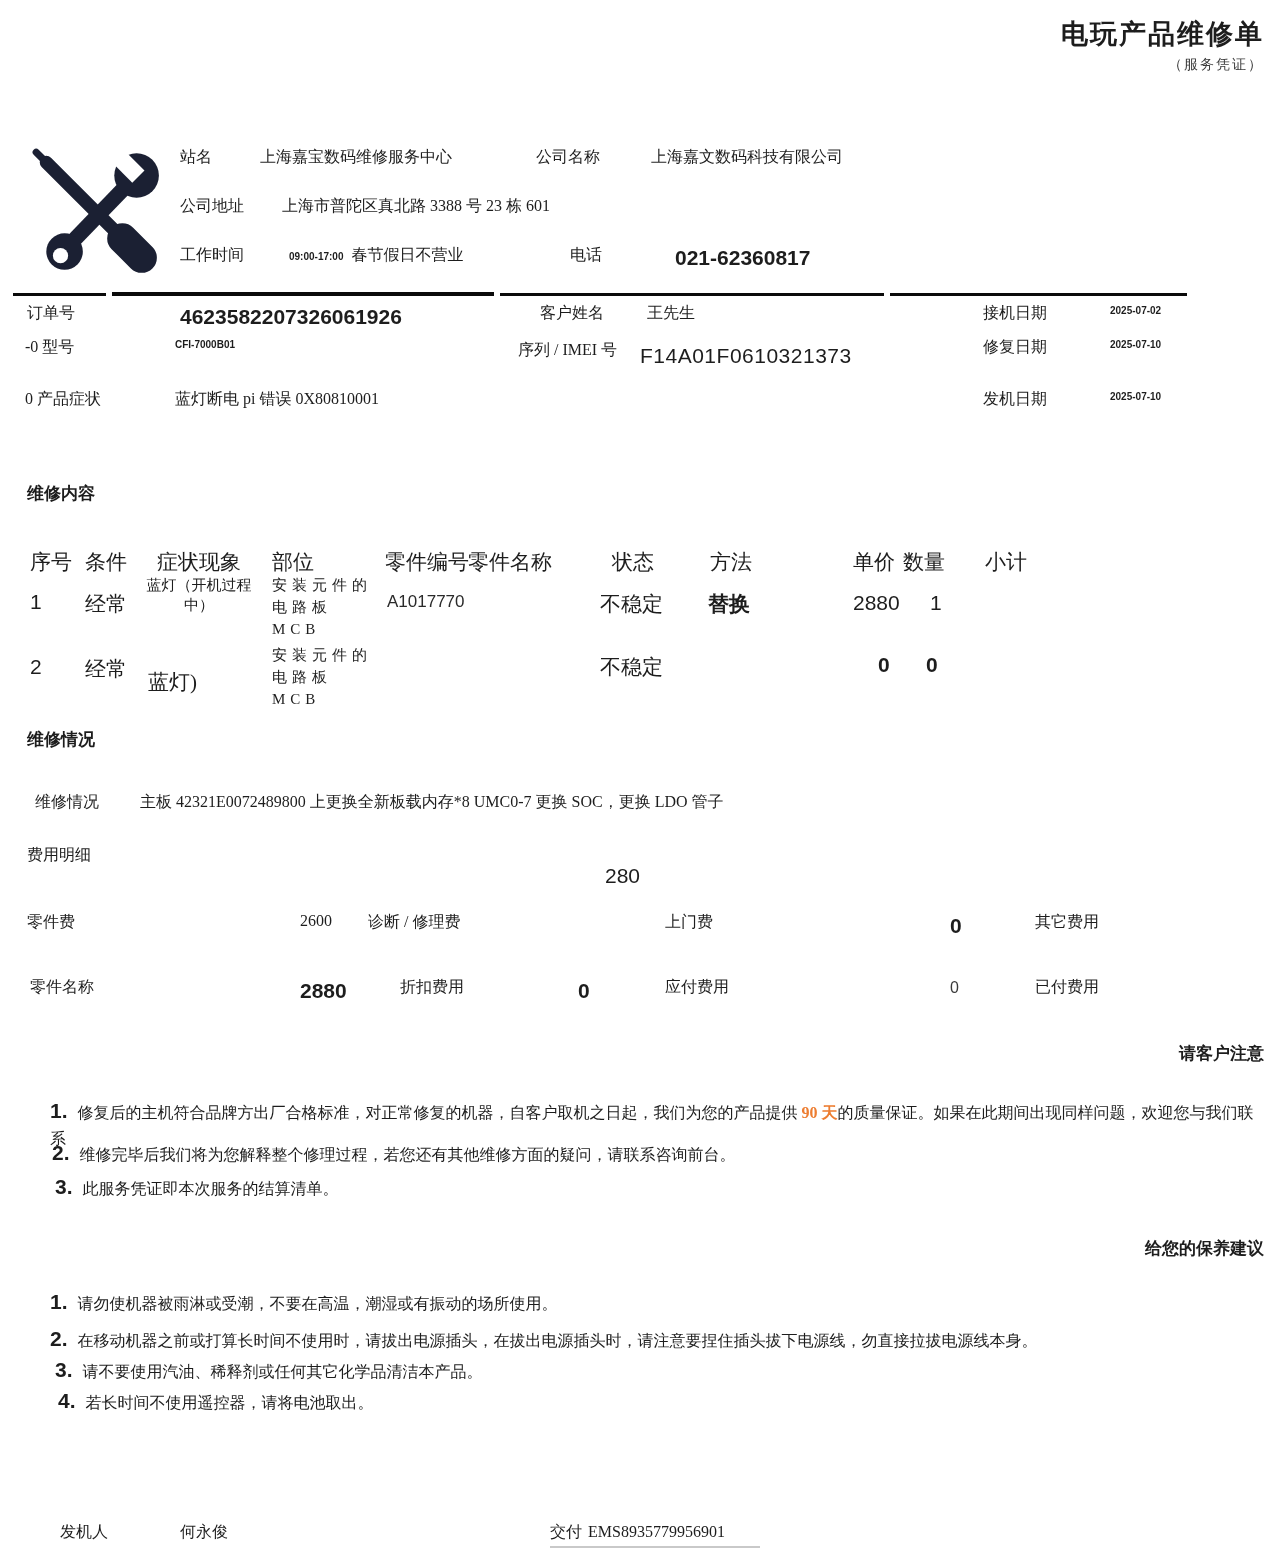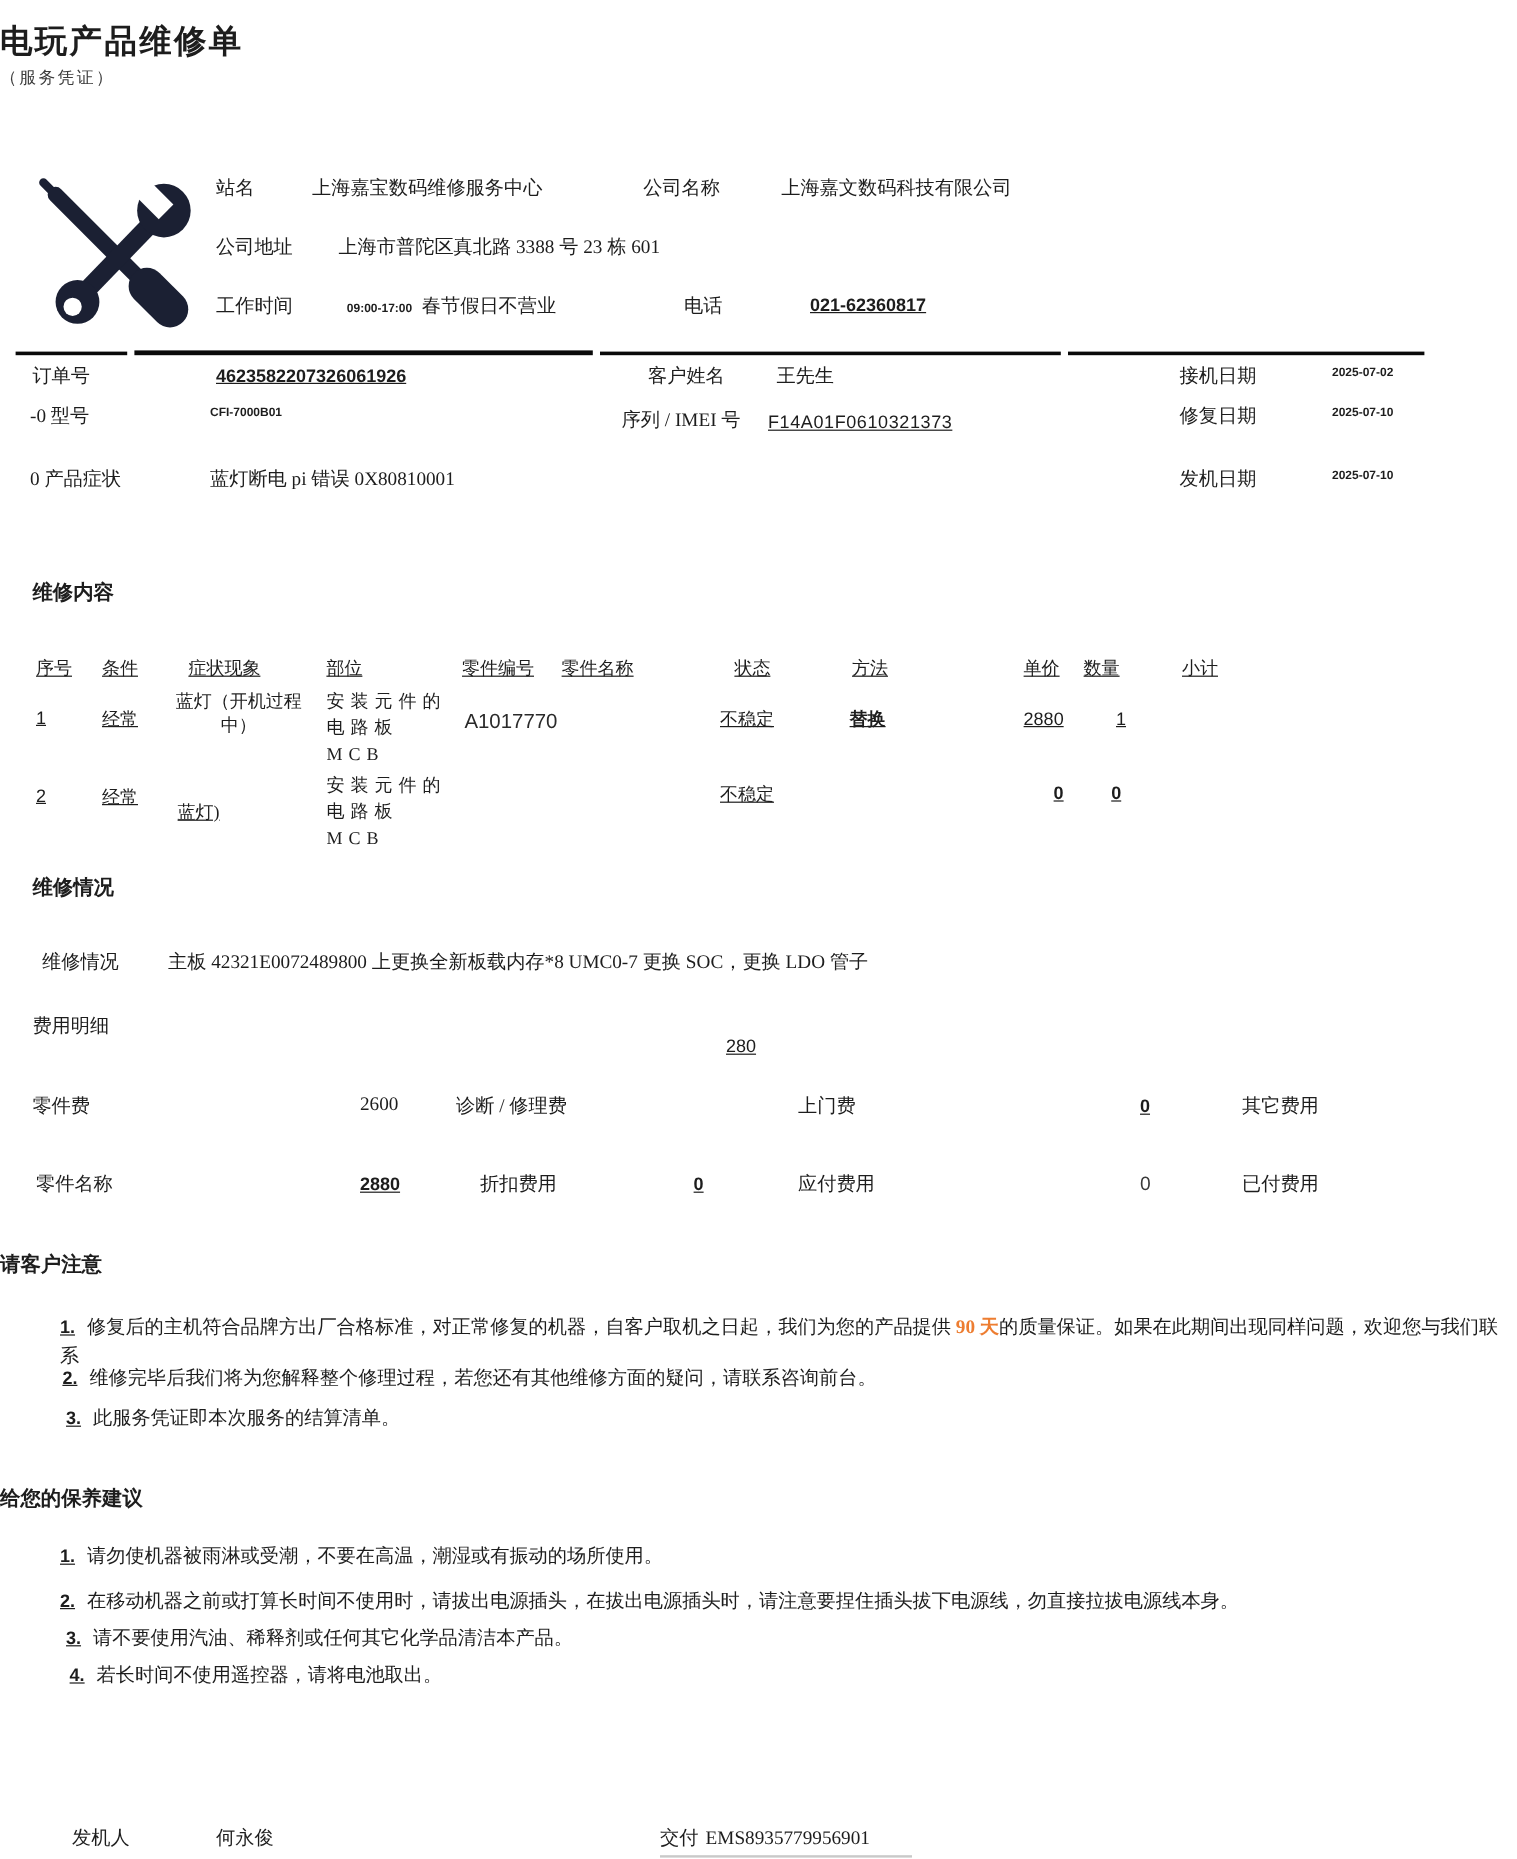--- a/index.html
+++ b/index.html
@@ -2,26 +2,26 @@
 <html><head>
 <meta charset="utf-8">
 <style>
   html,body{margin:0;padding:0;background:#fff;}
   body{width:1264px;height:1549px;position:relative;overflow:hidden;
        font-family:"Liberation Serif",serif;color:#1d1d1d;}
   .abs{position:absolute;white-space:nowrap;}
   .serif{font-family:"Liberation Serif",serif;}
   .sans{font-family:"Liberation Sans",sans-serif;}
   .b{font-weight:bold;}
-  .sb{font-weight:600;} .fs14{font-size:10px;} .fs15{font-size:15px;text-decoration:underline;}
+  .sb{font-weight:600;} .fs14{font-size:10px;} .fs15{font-size:21px;}
   .fs16{font-size:16px;} .fs17{font-size:17px;}
   .title{font-size:27px;font-weight:bold;letter-spacing:2px;}
   .subtitle{font-size:14px;color:#3c3c3c;letter-spacing:2px;}
   .heading{font-size:17px;font-weight:bold;}
-  .center{left:0;width:1264px;text-align:left;}
+  .center{left:0;width:1264px;text-align:right;}
   .sep{position:absolute;background:#0a0a0a;height:3px;}
   .wrap{white-space:normal;}
   .partcell{width:102px;letter-spacing:5px;line-height:1.45;font-size:15px;}
   .symcell{width:122px;text-align:center;line-height:1.35;font-size:15px;}
   .hl{color:#ED7D31;font-weight:bold;}
   .num{display:inline-block;margin-right:10px;}
   .noticeline{white-space:normal;line-height:1.5;font-size:16px;}
   .faint{position:absolute;background:#c9c9c9;height:2px;}
 </style>
 </head>
@@ -125,21 +125,21 @@
   <div class="abs sans sb fs15" style="left:926px;top:653px;">0</div>
 </div>
 
 <div class="abs heading" style="left:27px;top:728px;">维修情况</div>
 <div class="abs fs16" style="left:35px;top:792px;">维修情况</div>
 <div class="abs fs16" style="left:140px;top:792px;">主板 42321E0072489800 上更换全新板载内存*8 UMC0-7 更换 SOC，更换 LDO 管子</div>
 <div class="abs fs16" style="left:27px;top:845px;">费用明细</div>
 
 <div class="abs fs16" style="left:27px;top:912px;">零件费</div>
 <div class="abs fs16" style="left:300px;top:912px;">2600</div>
-<div class="abs fs16" style="left:380px;top:912px;">诊断 / 修理费</div>
+<div class="abs fs16" style="left:368px;top:912px;">诊断 / 修理费</div>
 <div class="abs sans fs15" style="left:565px;top:864px;margin-left:40px;">280</div>
 <div class="abs fs16" style="left:665px;top:912px;">上门费</div>
 <div class="abs sans b fs15" style="left:950px;top:914px;">0</div>
 <div class="abs fs16" style="left:1035px;top:912px;">其它费用</div>
 <div class="abs fs16" style="left:1135px;top:912px;"></div>
 
 <div class="abs fs16" style="left:30px;top:977px;">零件名称</div>
 <div class="abs sans b fs15" style="left:300px;top:979px;">2880</div>
 <div class="abs fs16" style="left:400px;top:977px;">折扣费用</div>
 <div class="abs sans b fs15" style="left:578px;top:979px;">0</div>

